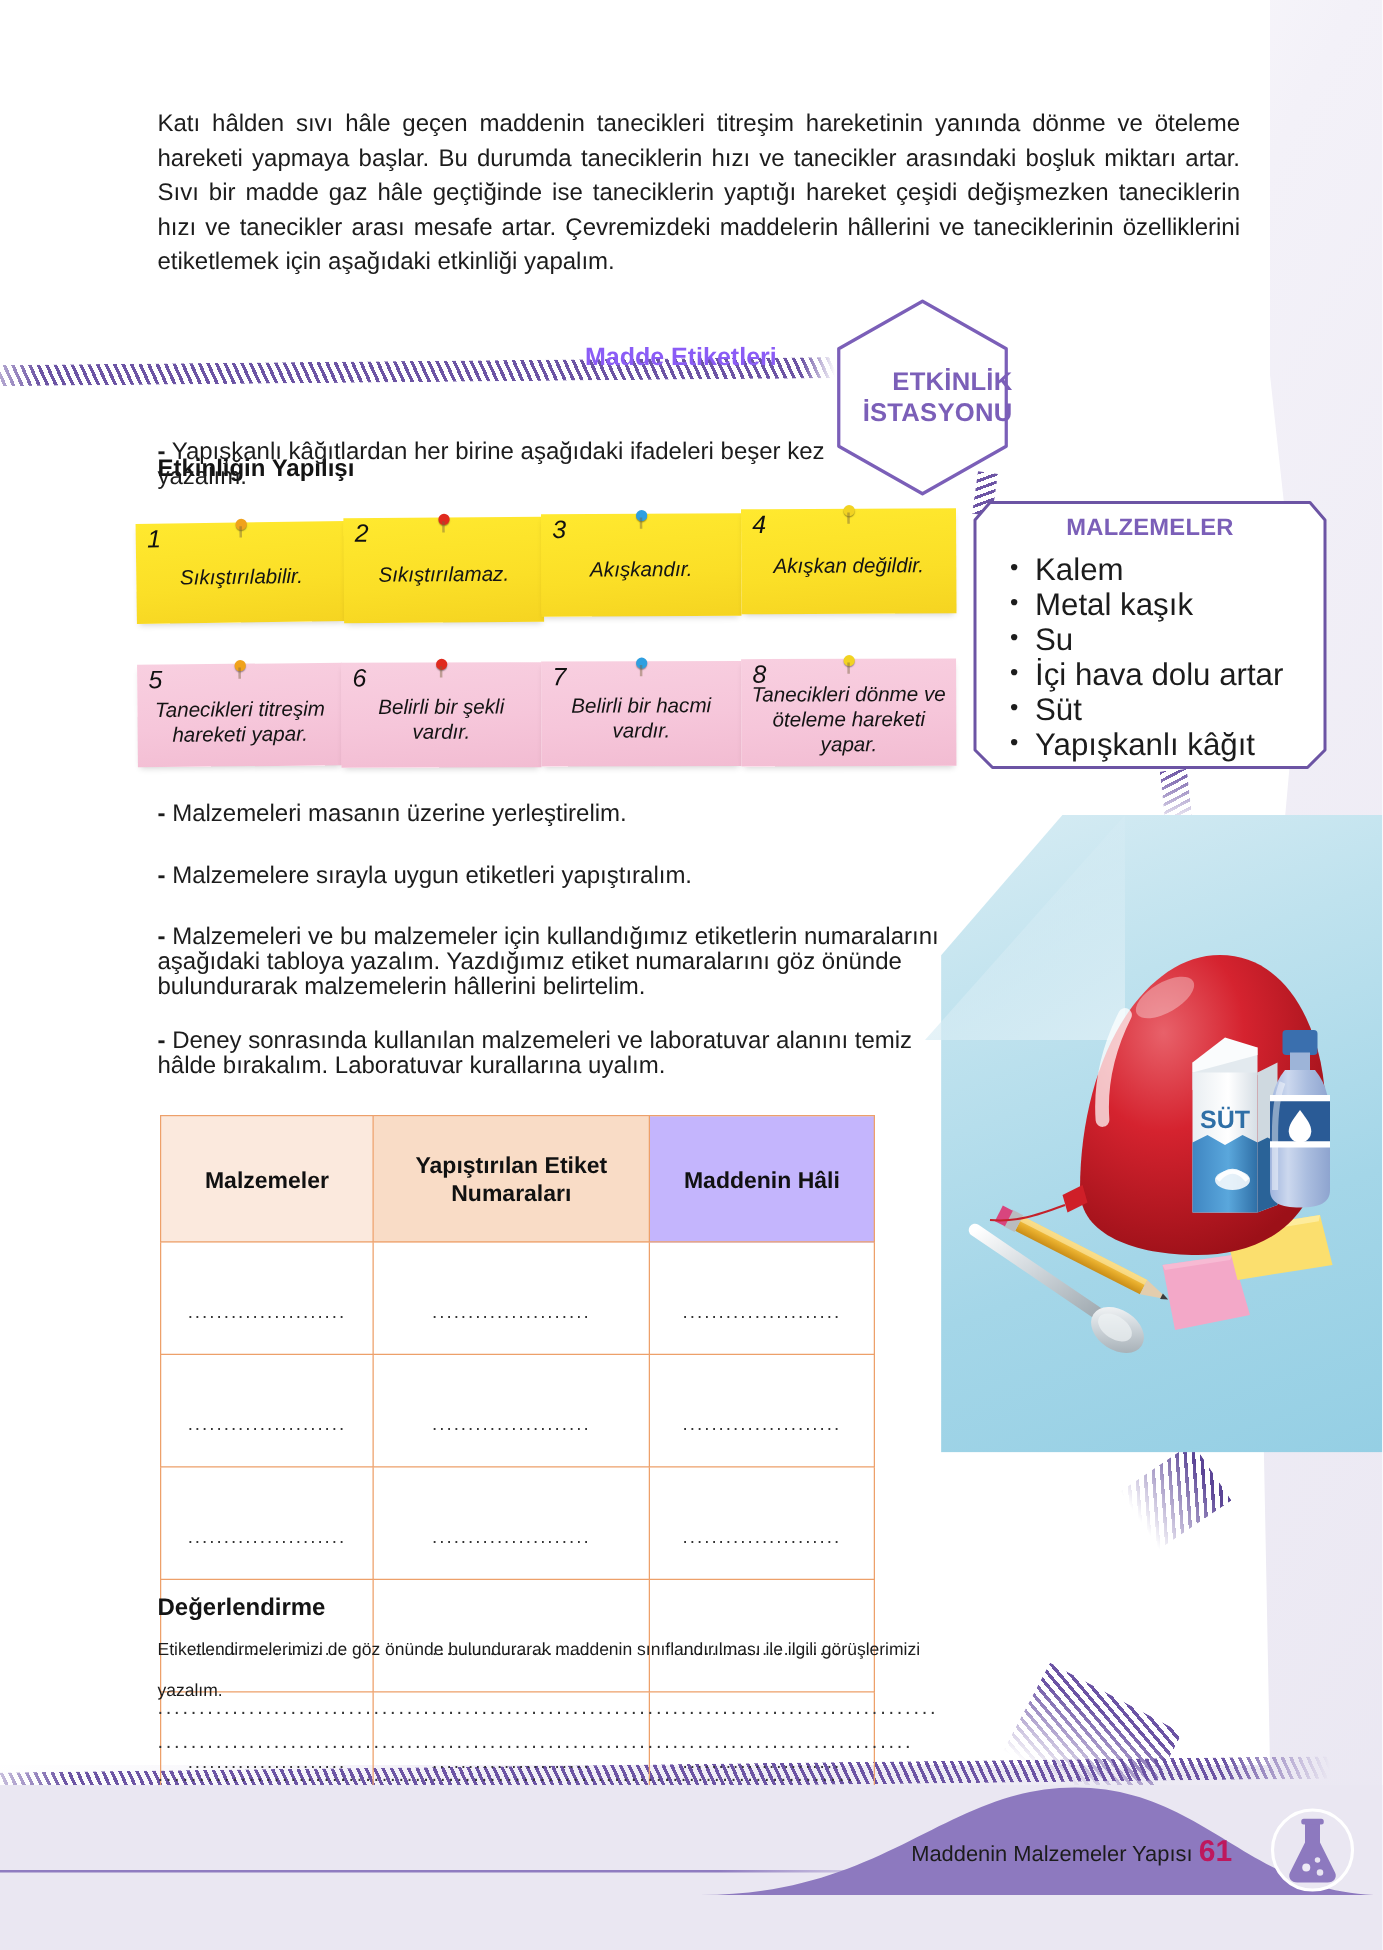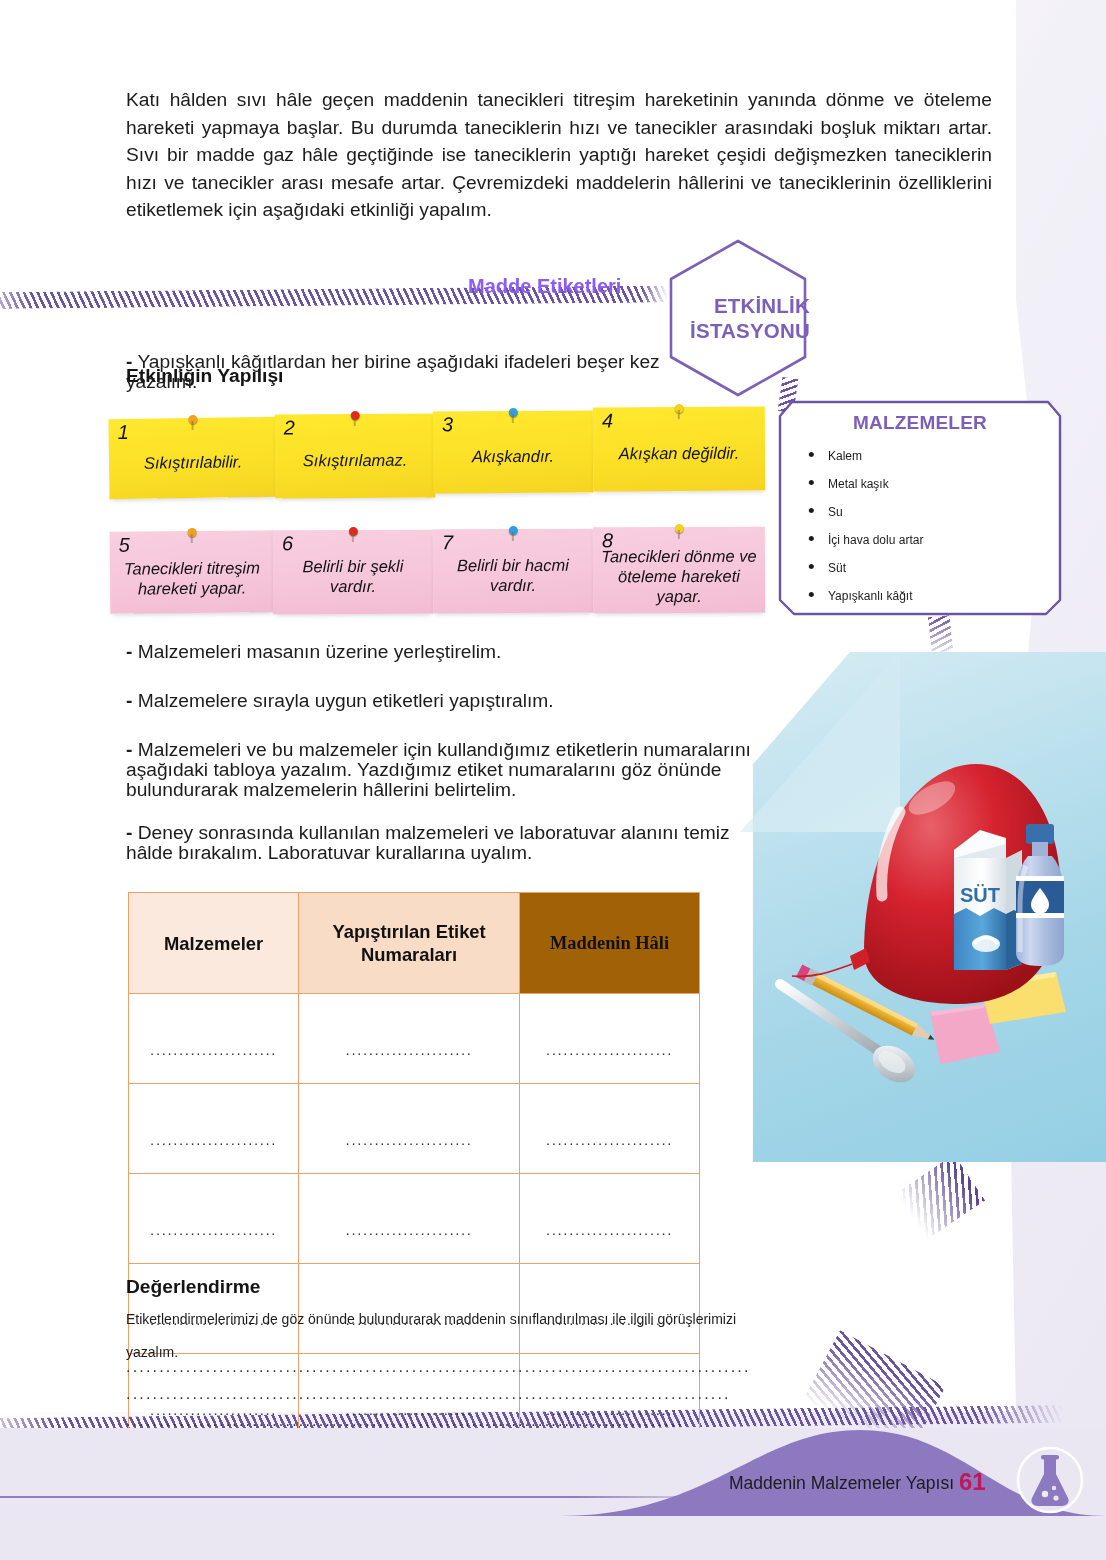--- a/index.html
+++ b/index.html
@@ -179,21 +179,21 @@
   #materials .mtitle {
     text-align: center;
     font-size: 19px; font-weight: bold; color: #7b5fb8;
     letter-spacing: .2px;
     margin-bottom: 8px;
   }
   #materials ul {
     margin: 0; padding: 0 0 0 10px; list-style: none;
   }
   #materials li {
-    font-size: 12px; line-height: 28px; color: #1c1c1c;
+    font-size: 25px; line-height: 28px; color: #1c1c1c;
     position: relative; padding-left: 22px;
   }
   #materials li::before {
     content: "•";
     position: absolute; left: 2px; top: -1px;
     font-size: 19px; color: #1c1c1c;
   }
 
   
   #photo {
@@ -224,21 +224,21 @@
     vertical-align: middle;
   }
   #table th {
     font-size: 18.4px; font-weight: bold; color: #111;
     line-height: 23px;
     padding: 12px 6px;
     height: 76px;
   }
   #table th.c1 { background: #fbe9dd; width: 166px; }
   #table th.c2 { background: #f9dcc6; width: 228px; }
-  #table th.c3 { background: #a16207; width: 178px; font-family: Liberation Serif, serif; }
+  #table th.c3 { background: #c4b5fd; width: 178px; }
   #table td {
     height: 66px;
     font-size: 15px;
     letter-spacing: 1.6px;
     color: #333;
     padding-top: 22px;
   }
 
   
   #eval-head {

